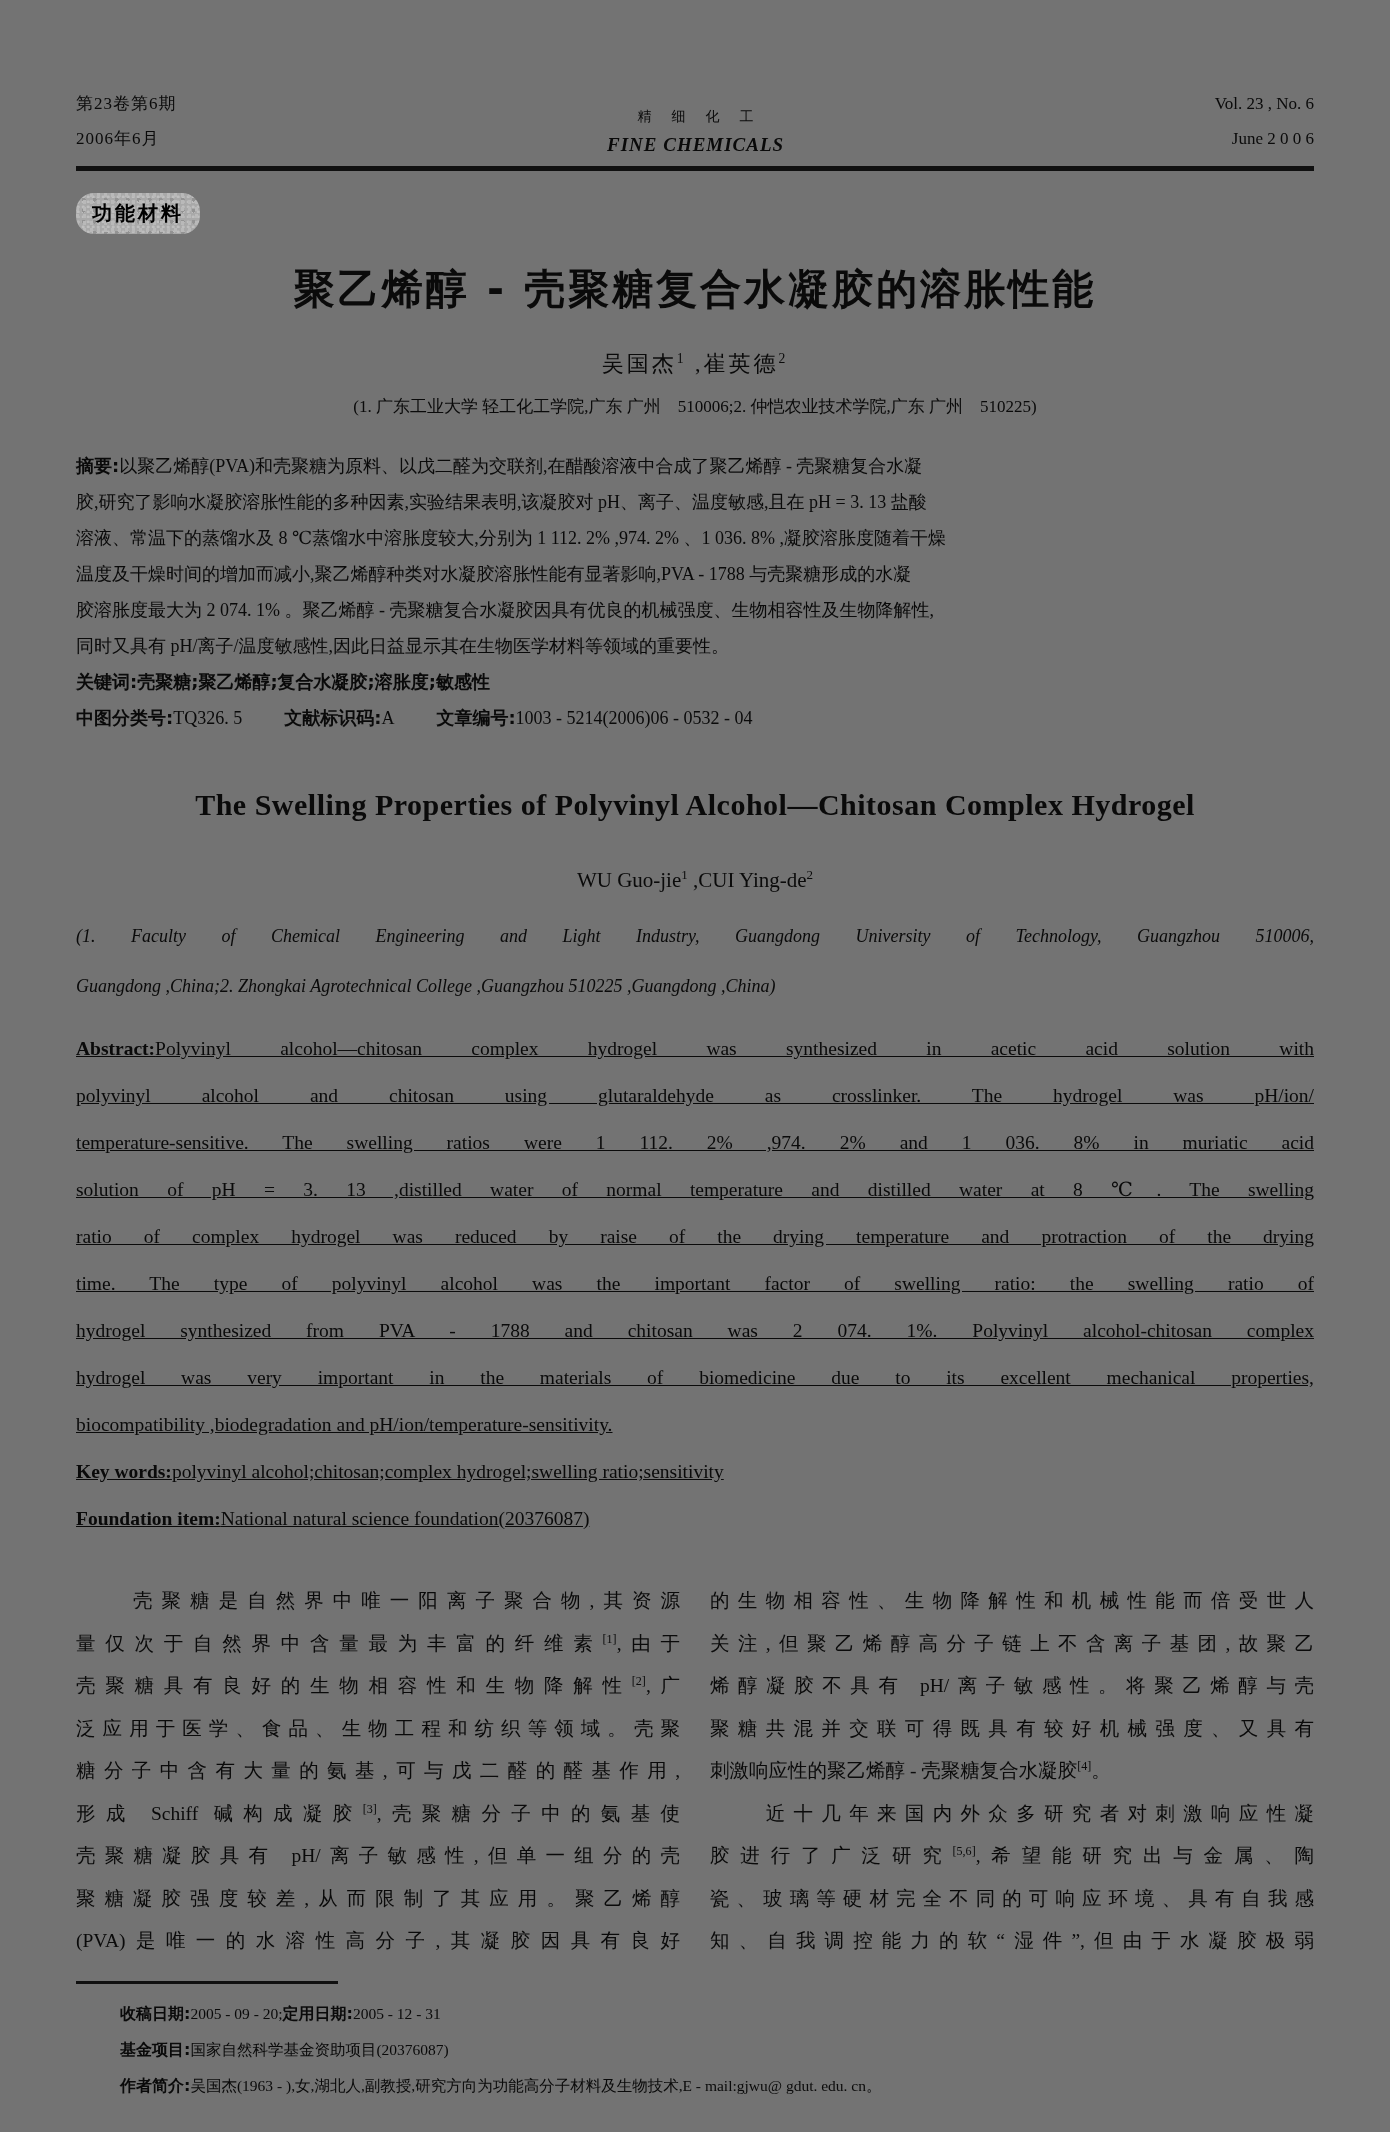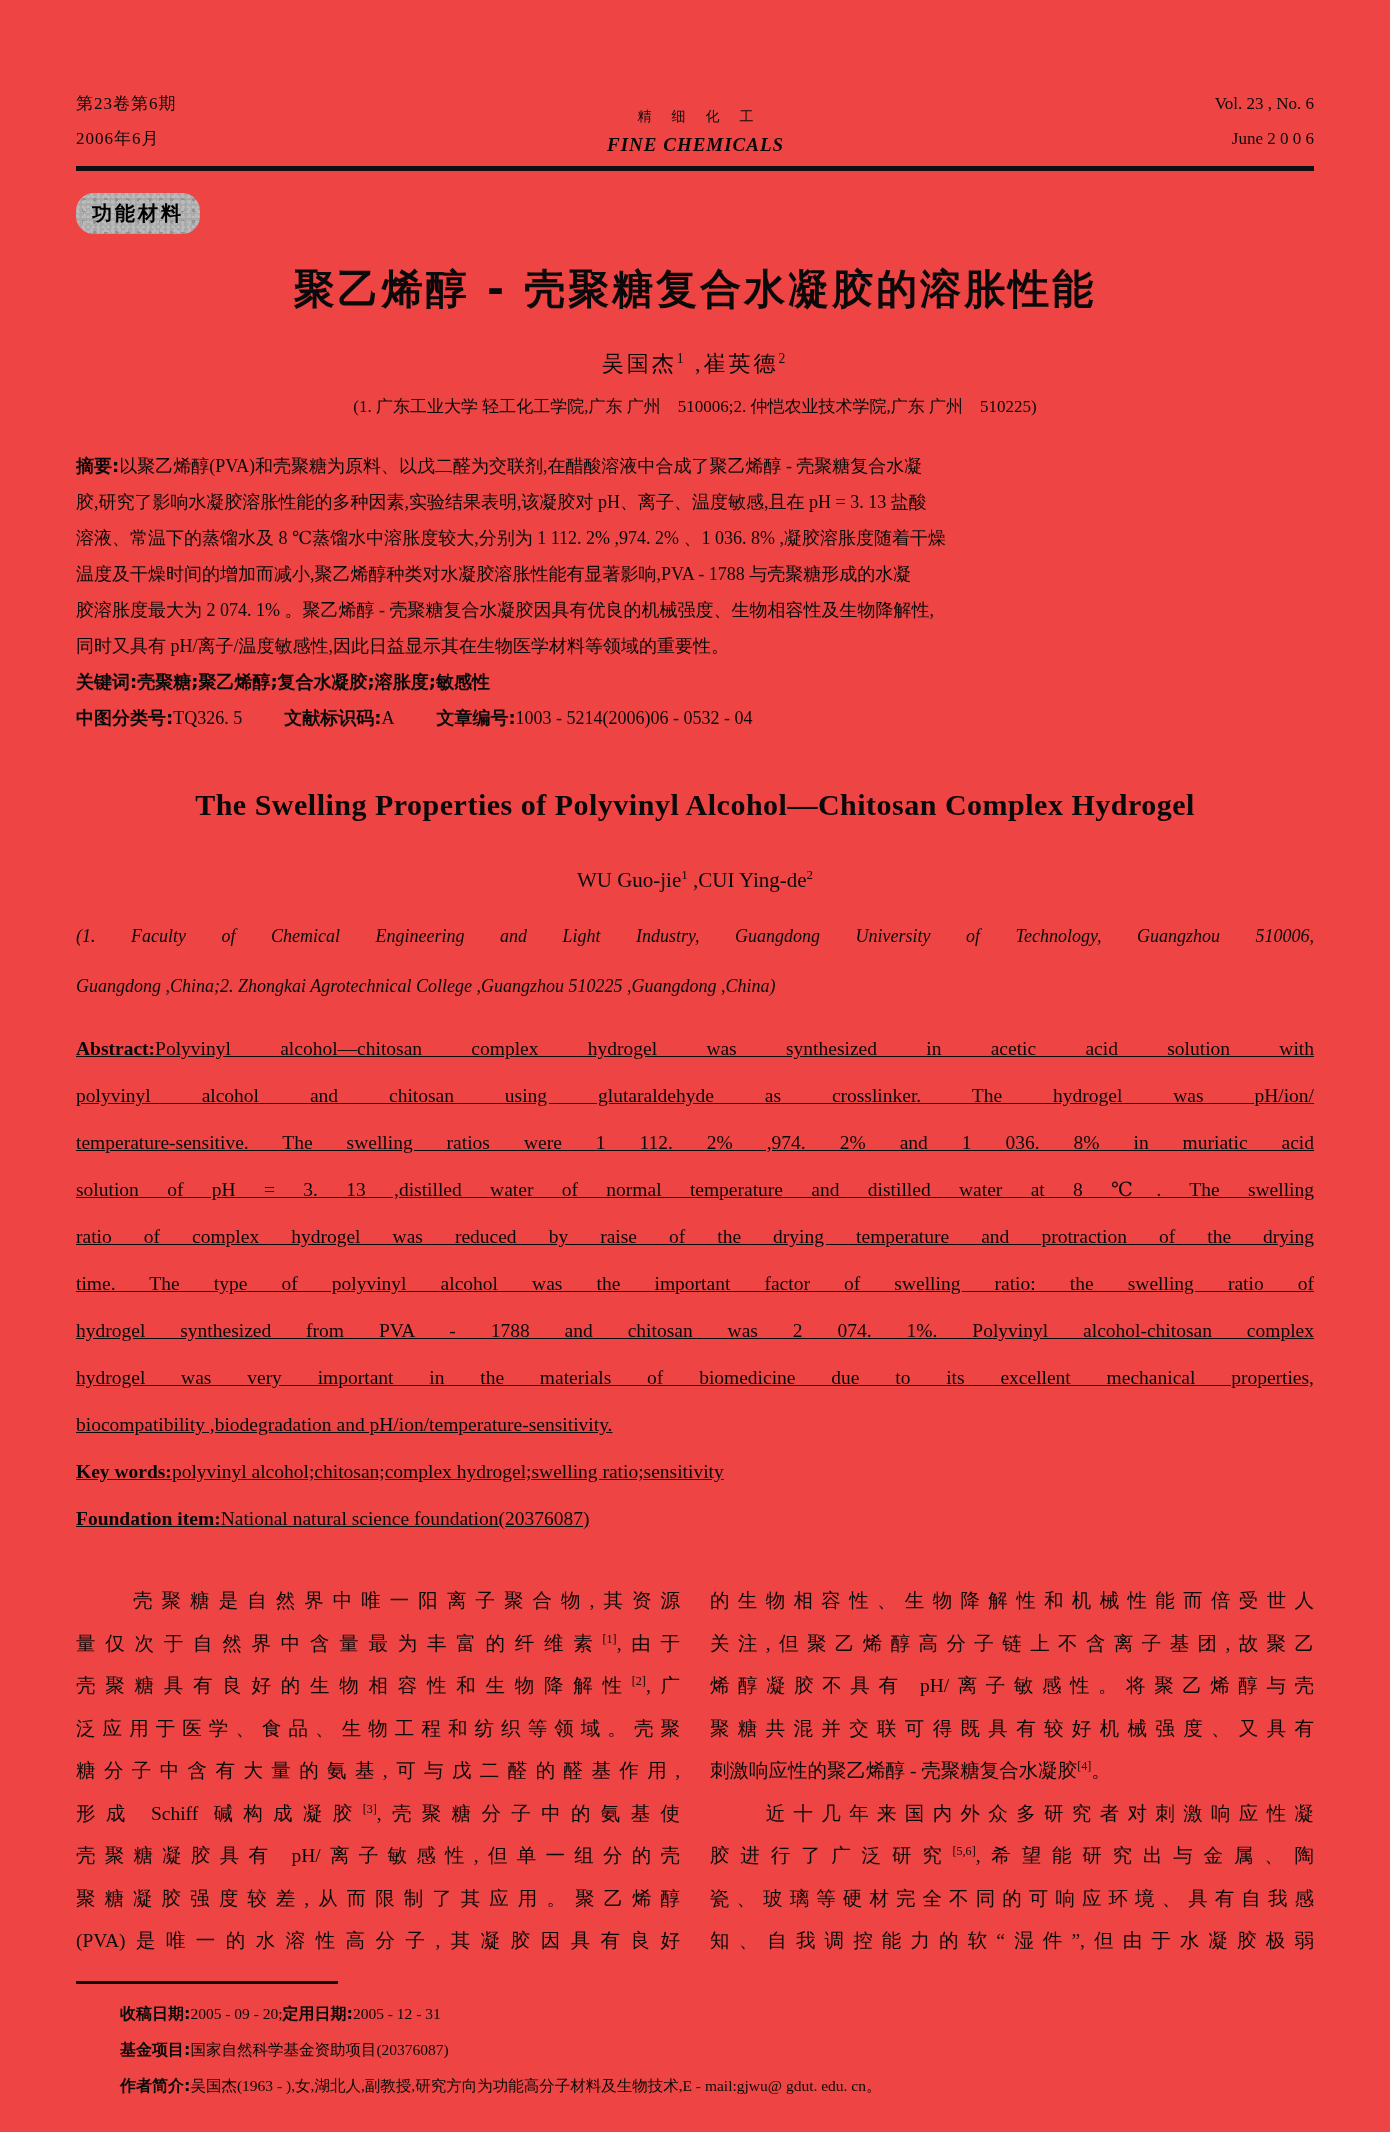--- a/index.html
+++ b/index.html
@@ -1,18 +1,18 @@
 <!DOCTYPE html>
 <html><head>
 <meta charset="utf-8">
 <style>
   html,body { margin:0; padding:0; background:#e8e8e8; }
   .page {
     position:relative; width:1390px; height:2132px; margin:0 auto;
-    background:#ef4444; color:#0a0a0a; overflow:hidden;
+    background:#737373; color:#0a0a0a; overflow:hidden;
     font-family:"Liberation Serif","DejaVu Serif",serif;
   }
   .content { margin:0 76px; width:1238px; }
   .hei { font-family:"DejaVu Sans","Liberation Sans",sans-serif; font-weight:bold;border-radius:18px; }
   sup { font-size:0.62em; line-height:0; vertical-align:super; }
 
   
   .journal-header { display:flex; justify-content:space-between; align-items:flex-end; padding-top:86px; }
   .jh-left { font-size:17px; line-height:35px; letter-spacing:1px; }
   .jh-center { text-align:center; }

